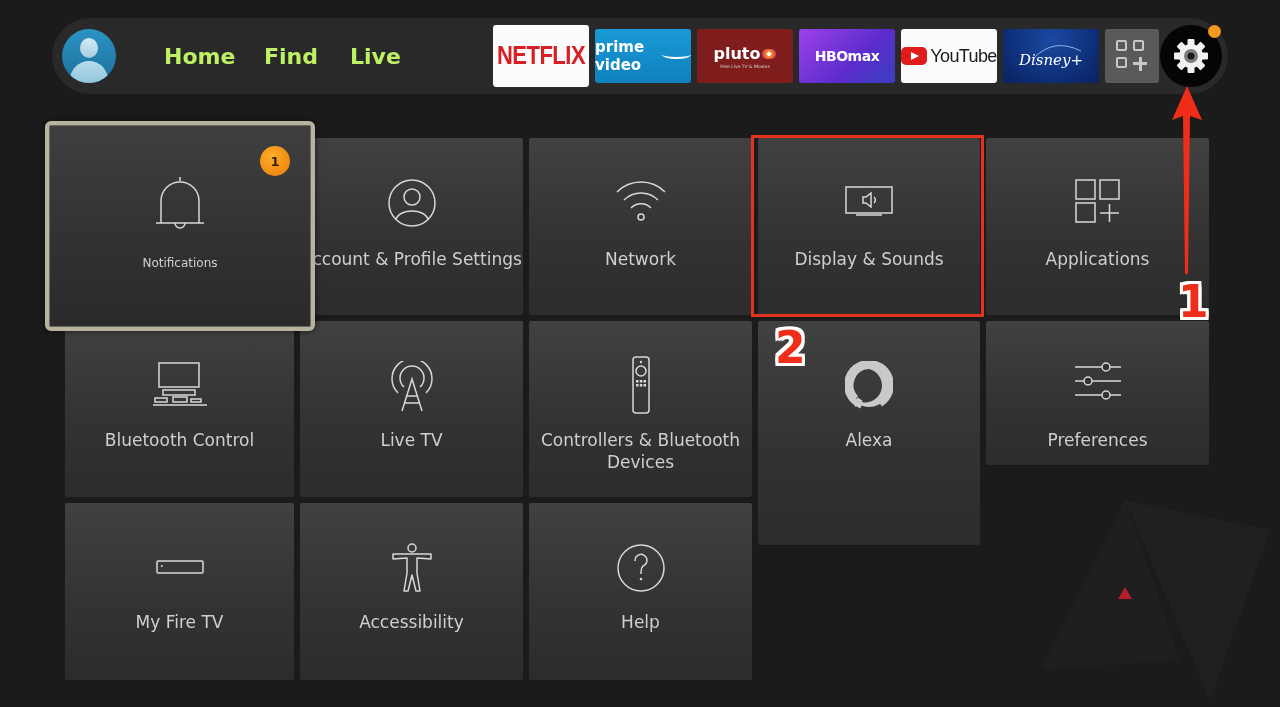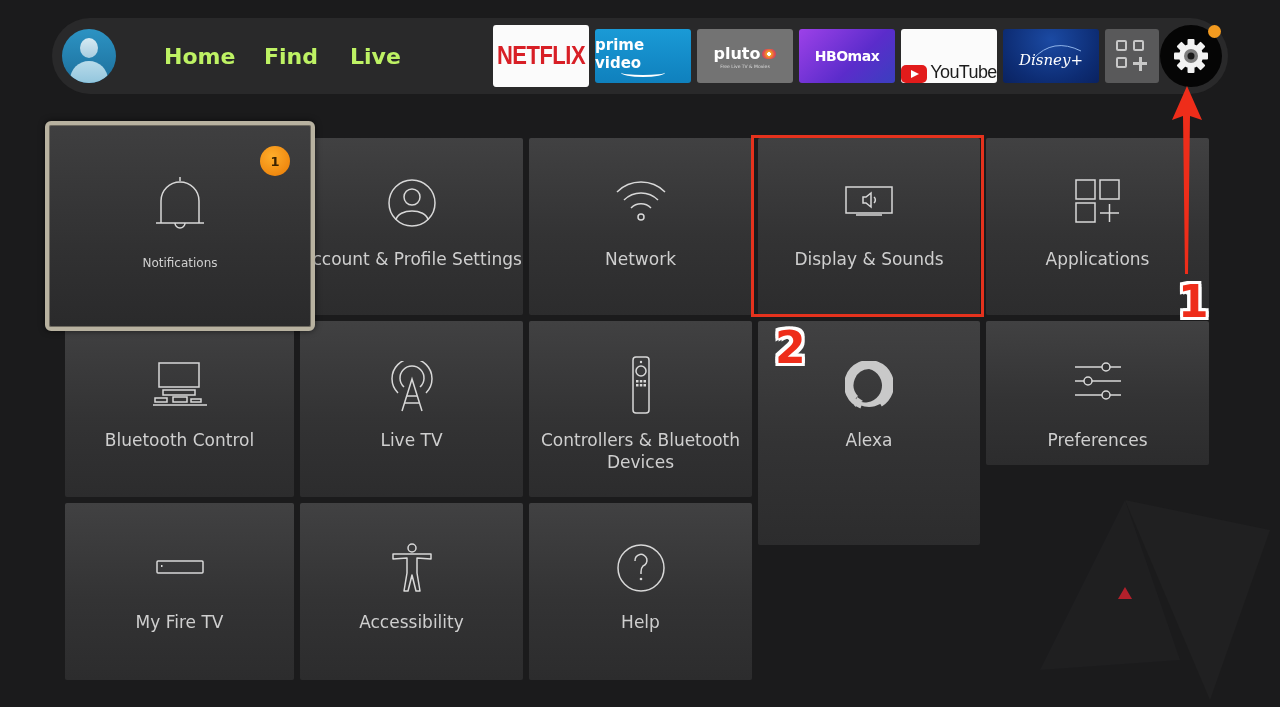--- a/index.html
+++ b/index.html
@@ -25,27 +25,27 @@
   .nav-link {
     position: absolute; top: 44px; font-size: 22px; font-weight: bold; color: #bef264;
     cursor: pointer;
   }
   .app-tile {
     position: absolute; top: 29px; width: 96px; height: 54px; border-radius: 3px;
     display: flex; align-items: center; justify-content: center; overflow: hidden;
     cursor: pointer;
   }
   .netflix { background: #fbfbfb; color: #d81f26; font-family: "Liberation Sans", sans-serif; font-weight: bold; font-size: 22px; letter-spacing: -0.5px; transform: scaleY(1.15); }
-  .prime { background: linear-gradient(180deg,#1a9ad6,#0f80bd); color: #fff; flex-direction: column; font-size: 15px; font-weight: bold; }
+  .prime { background: linear-gradient(180deg,#1a9ad6,#0f80bd); color: #fff; font-size: 15px; font-weight: bold; }
   .prime .smile { width: 44px; height: 9px; border-bottom: 2px solid #fff; border-radius: 0 0 50% 50%; margin-top: -4px; }
-  .pluto { background: #737373; color: #fff; flex-direction: column; }
+  .pluto { background: #7f1d1d; color: #fff; flex-direction: column; }
   .pluto .name { font-size: 16px; font-weight: bold; }
   .pluto .tag { font-size: 4.5px; color: #ddd; margin-top: 1px; }
   .hbomax { background: linear-gradient(135deg,#9d41e8 0%,#5b2ccb 60%,#3a3fbf 100%); color: #fff; font-weight: bold; font-size: 14px; letter-spacing: -0.5px; }
-  .youtube { background: #fbfbfb; color: #1c1c1c; font-family: "Liberation Sans", sans-serif; font-size: 18px; letter-spacing: -0.6px; align-items: flex-end; }
+  .youtube { background: #fbfbfb; color: #1c1c1c; font-family: "Liberation Sans", sans-serif; font-size: 18px; letter-spacing: -0.6px; }
   .youtube .yt-logo { width: 26px; height: 18px; background: #e21b1b; border-radius: 5px; margin-right: 3px; position: relative; }
   .youtube .yt-logo::after { content: ""; position: absolute; left: 10px; top: 5px; border-left: 8px solid #fff; border-top: 4px solid transparent; border-bottom: 4px solid transparent; }
   .disney { background: radial-gradient(ellipse at 50% 20%,#1b4aa3 0%,#0d2c73 70%,#0a2260 100%); color: #fff; font-family: "DejaVu Serif", serif; font-style: italic; font-size: 15px; }
   .apps-btn { background: #59595a; }
   .apps-btn .g { position: absolute; width: 11px; height: 11px; border: 2.5px solid #c8c8c8; border-radius: 2px; }
   .settings-btn {
     position: absolute; left: 1160px; top: 25px; width: 62px; height: 62px; border-radius: 50%;
     background: #050505; display: flex; align-items: center; justify-content: center; cursor: pointer;
   }
   .settings-dot { position: absolute; left: 1208px; top: 25px; width: 13px; height: 13px; border-radius: 50%; background: #f29a1f; }

